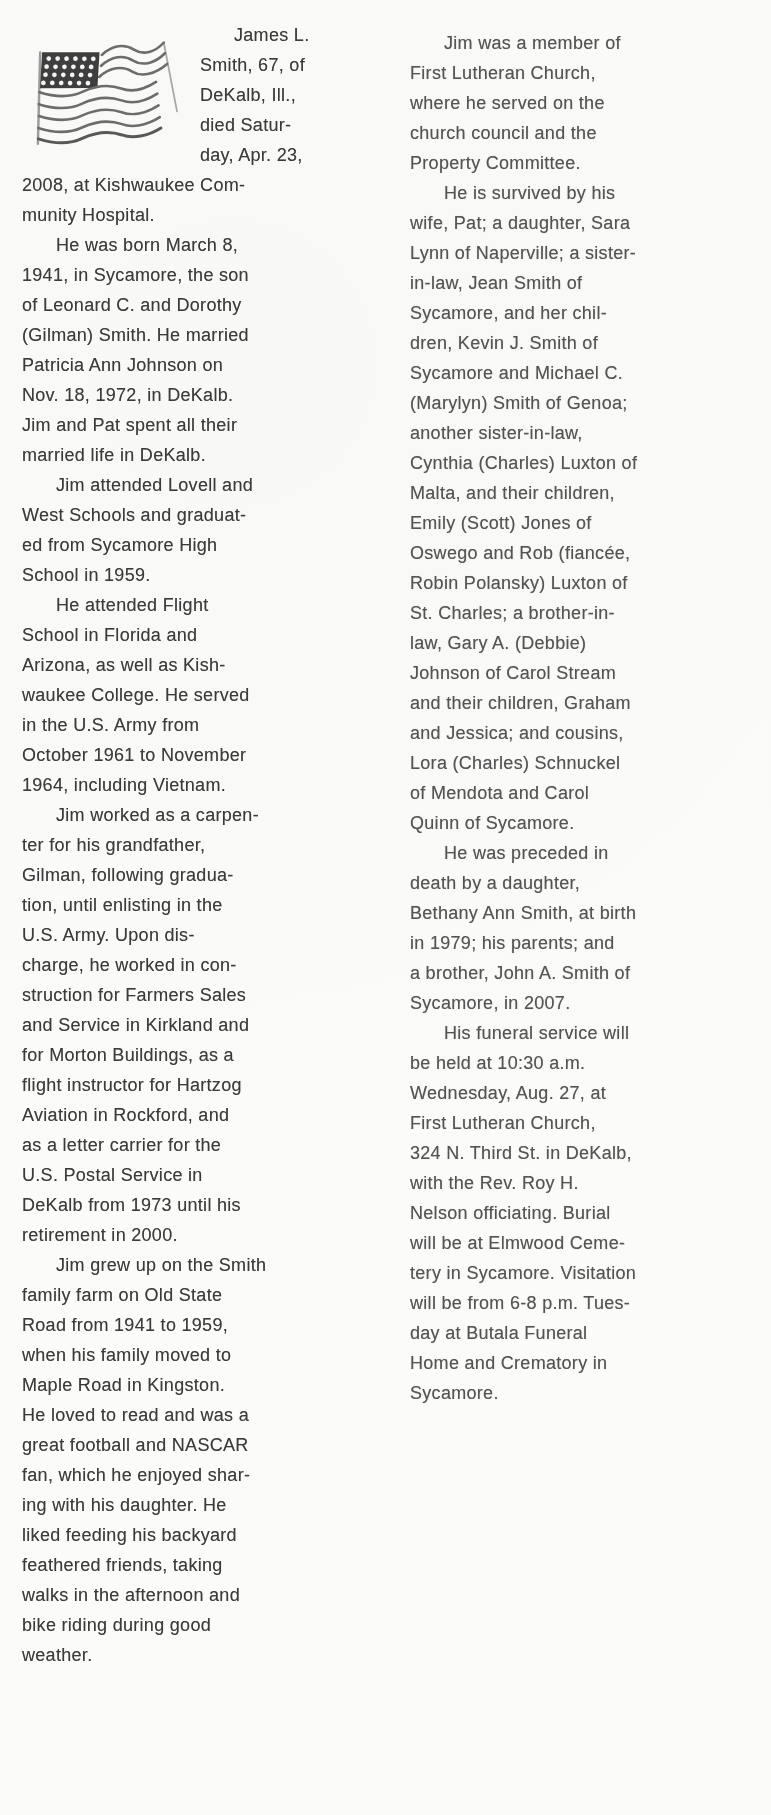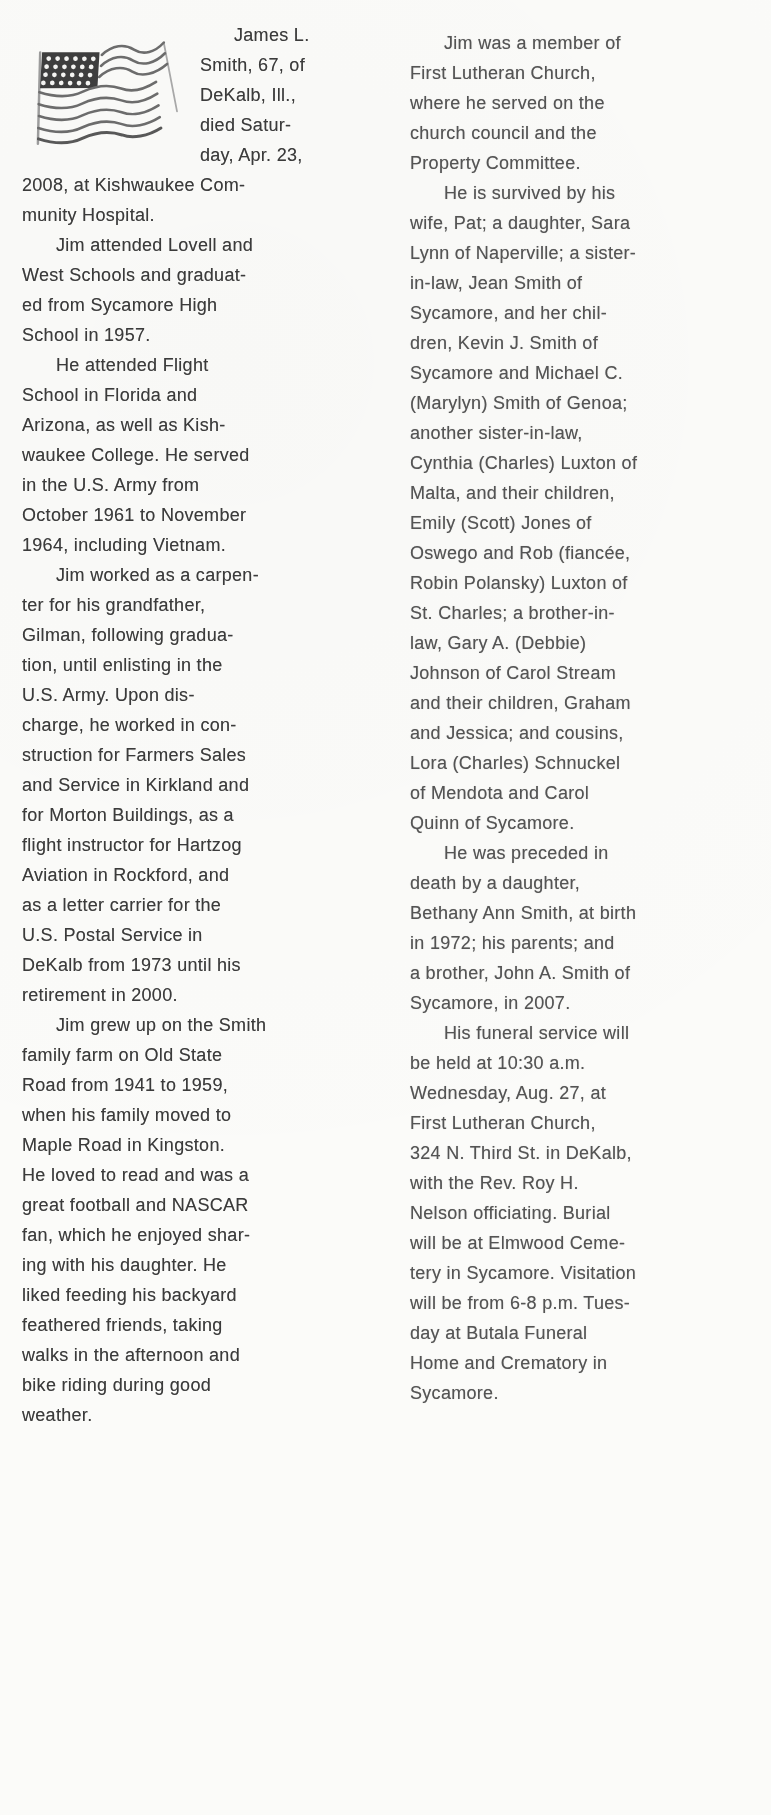--- a/index.html
+++ b/index.html
@@ -115,24 +115,32 @@
         </svg>
       </div>
 
       <p class="obit">James L.
 Smith, 67, of
 DeKalb, Ill.,
 died Satur-
 day, Apr. 23,
 2008, at Kishwaukee Com-
 munity Hospital.</p>
+      <p class="obit">He was born March 8,
+1941, in Sycamore, the son
+of Leonard C. and Dorothy
+(Gilman) Smith. He married
+Patricia Ann Johnson on
+Nov. 18, 1972, in DeKalb.
+Jim and Pat spent all their
+married life in DeKalb.</p>
       <p class="obit">Jim attended Lovell and
 West Schools and graduat-
 ed from Sycamore High
-School in 1957.</p>
+School in 1959.</p>
       <p class="obit">He attended Flight
 School in Florida and
 Arizona, as well as Kish-
 waukee College. He served
 in the U.S. Army from
 October 1961 to November
 1964, including Vietnam.</p>
       <p class="obit">Jim worked as a carpen-
 ter for his grandfather,
 Gilman, following gradua-
@@ -190,21 +198,21 @@
 law, Gary A. (Debbie)
 Johnson of Carol Stream
 and their children, Graham
 and Jessica; and cousins,
 Lora (Charles) Schnuckel
 of Mendota and Carol
 Quinn of Sycamore.</p>
       <p class="obit">He was preceded in
 death by a daughter,
 Bethany Ann Smith, at birth
-in 1972; his parents; and
+in 1979; his parents; and
 a brother, John A. Smith of
 Sycamore, in 2007.</p>
       <p class="obit">His funeral service will
 be held at 10:30 a.m.
 Wednesday, Aug. 27, at
 First Lutheran Church,
 324 N. Third St. in DeKalb,
 with the Rev. Roy H.
 Nelson officiating. Burial
 will be at Elmwood Ceme-

